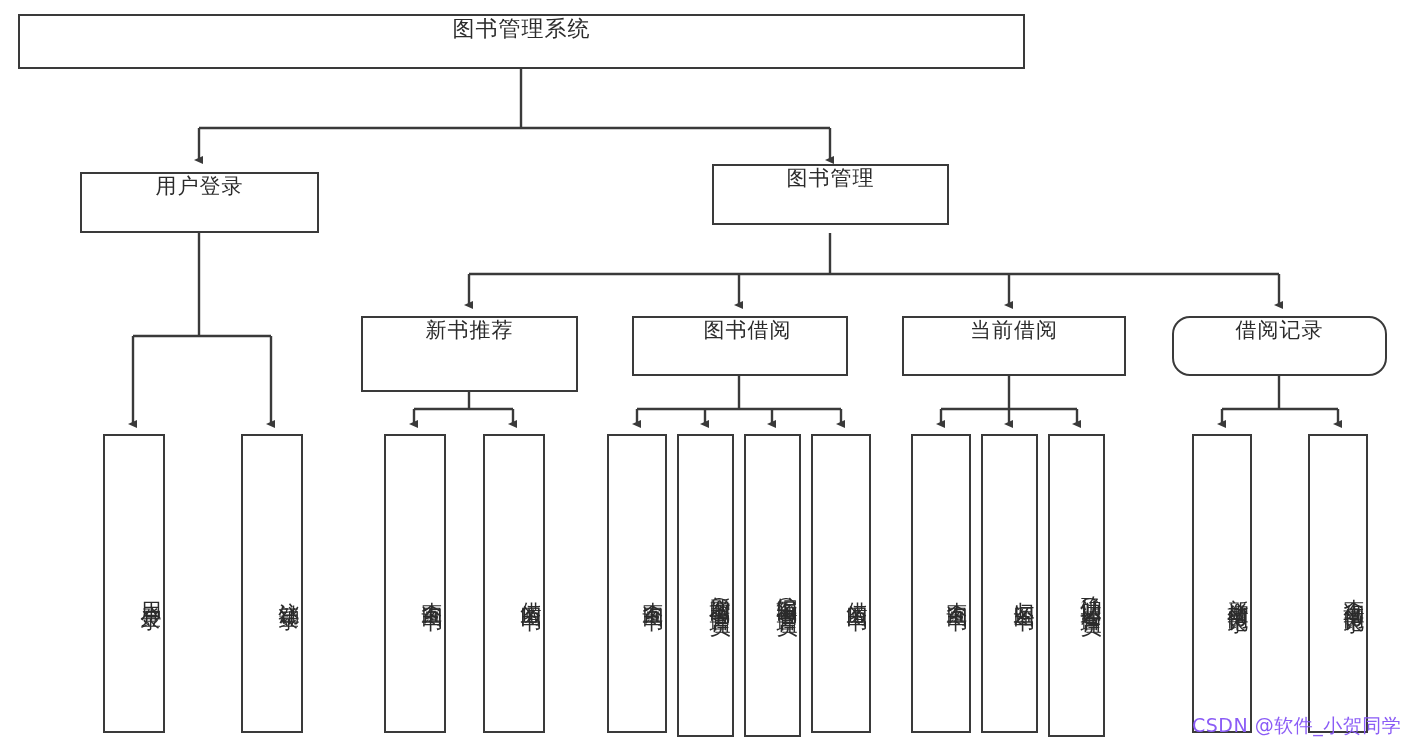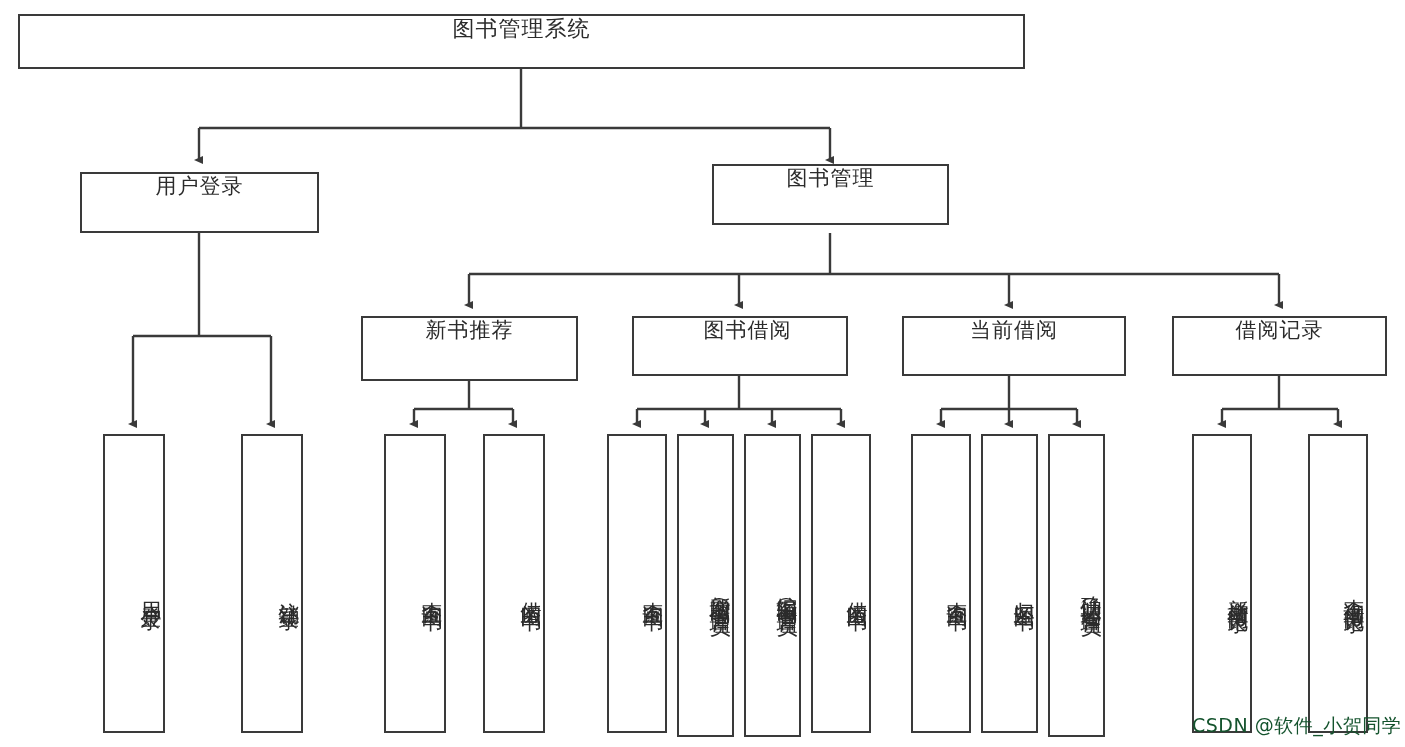--- a/index.html
+++ b/index.html
@@ -53,21 +53,21 @@
     padding-top: 14px;
     line-height: 1.15;
   }
   .node.vert .vlabel {
     writing-mode: vertical-rl;
     text-orientation: upright;
     display: block;
   }
   .watermark {
     position: absolute;
-    color: #14532d;
+    color: #8b5cf6;
     font-size: 19px;
     letter-spacing: 0.5px;
     white-space: nowrap;
     z-index: 3;
     font-family: "DejaVu Sans", "Liberation Sans", sans-serif;
   }
 </style>
 </head>
 <body>
 
@@ -128,33 +128,33 @@
   </div>
 
   <div class="node horiz" style="left:80px; top:172px; width:239px; height:61px;">
     <span>用户登录</span>
   </div>
 
   <div class="node horiz" style="left:712px; top:164px; width:237px; height:61px;">
     <span>图书管理</span>
   </div>
 
-  <div class="node horiz" style="left:361px; top:316px; width:217px; height:65px;">
+  <div class="node horiz" style="left:361px; top:316px; width:217px; height:76px;">
     <span>新书推荐</span>
   </div>
 
   <div class="node horiz" style="left:632px; top:316px; width:216px; height:60px;padding-left:15px;">
     <span>图书借阅</span>
   </div>
 
   <div class="node horiz" style="left:902px; top:316px; width:224px; height:60px;">
     <span>当前借阅</span>
   </div>
 
-  <div class="node horiz" style="left:1172px; top:316px; width:215px; height:60px;">
+  <div class="node horiz" style="left:1172px; top:316px; width:215px; height:60px;border-radius:18px;">
     <span>借阅记录</span>
   </div>
 
   <div class="node vert" style="left:103px; top:434px; width:62px; height:299px;">
     <span class="vlabel">用户登录</span>
   </div>
 
   <div class="node vert" style="left:241px; top:434px; width:62px; height:299px;">
     <span class="vlabel">注销登录</span>
   </div>

